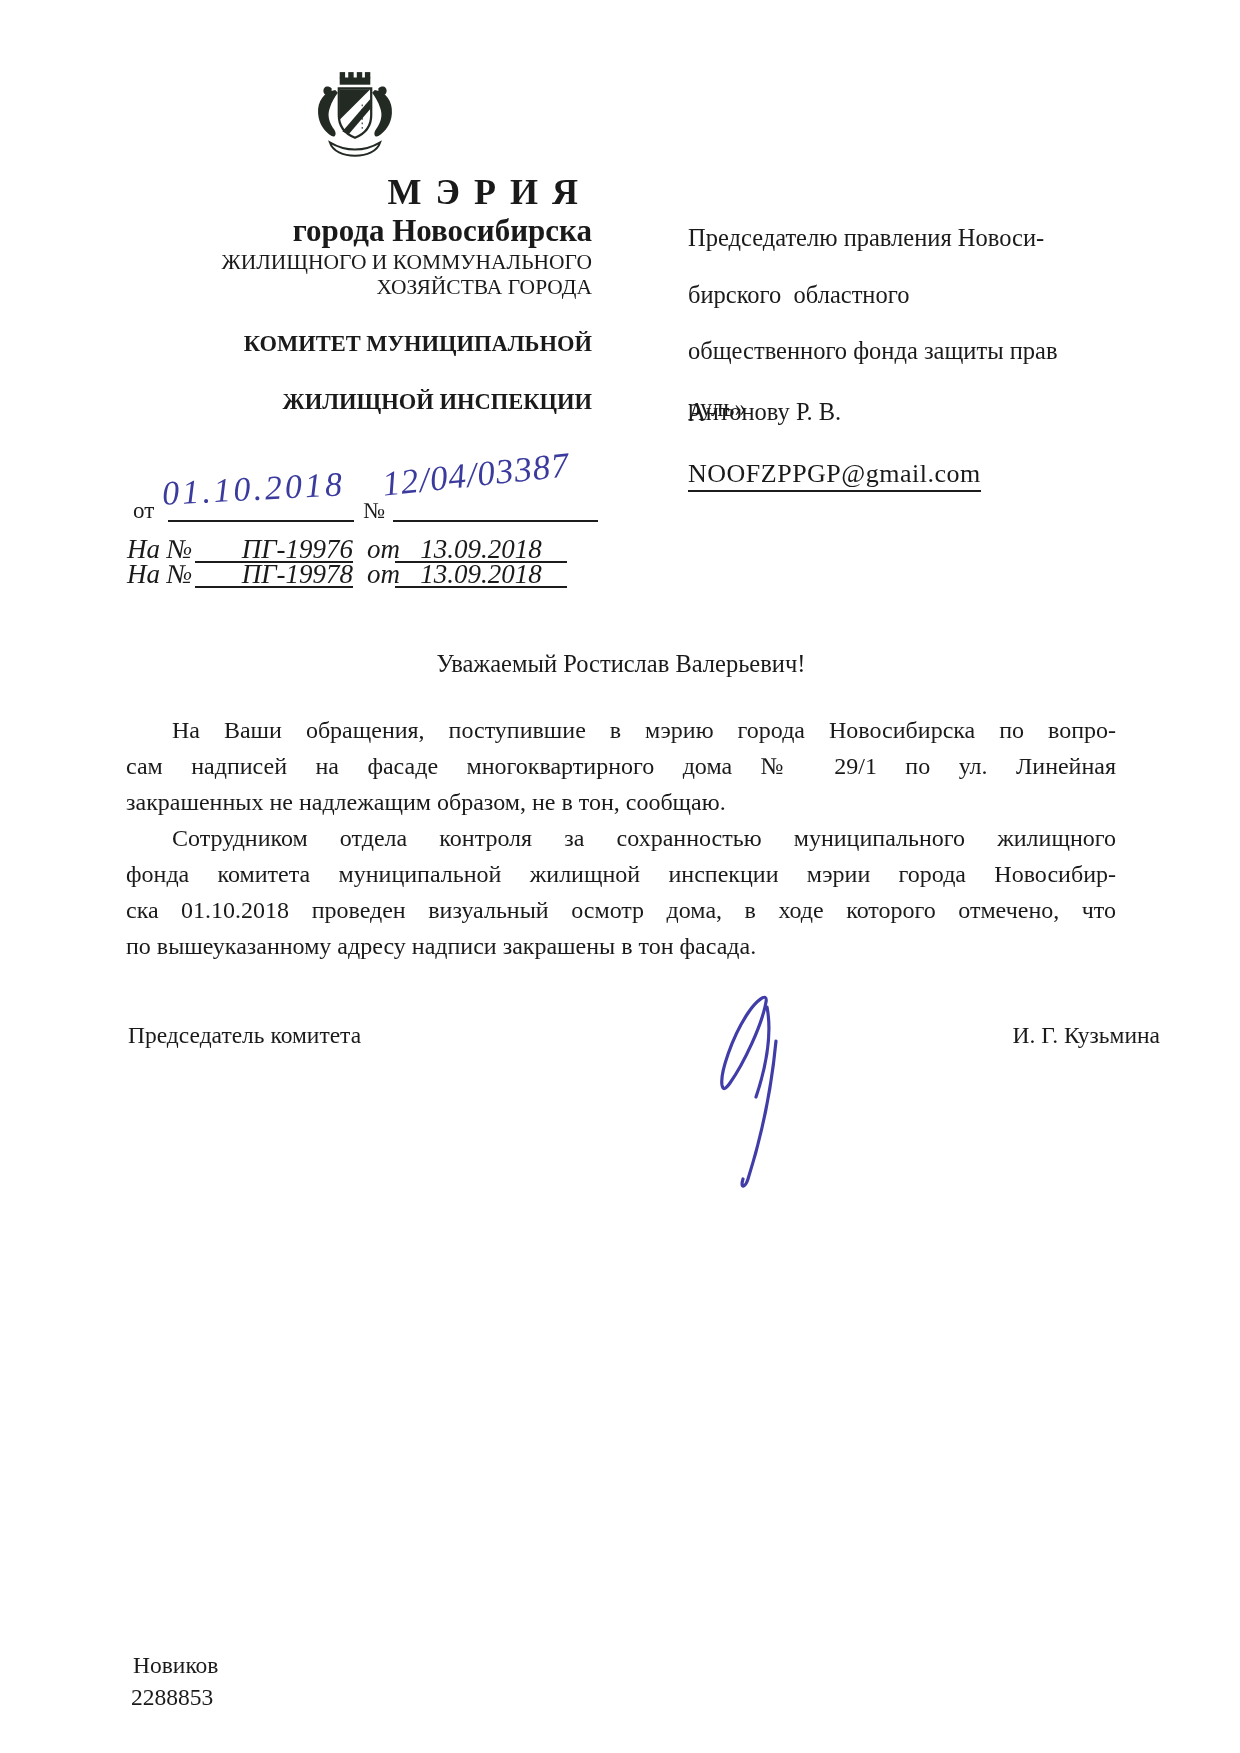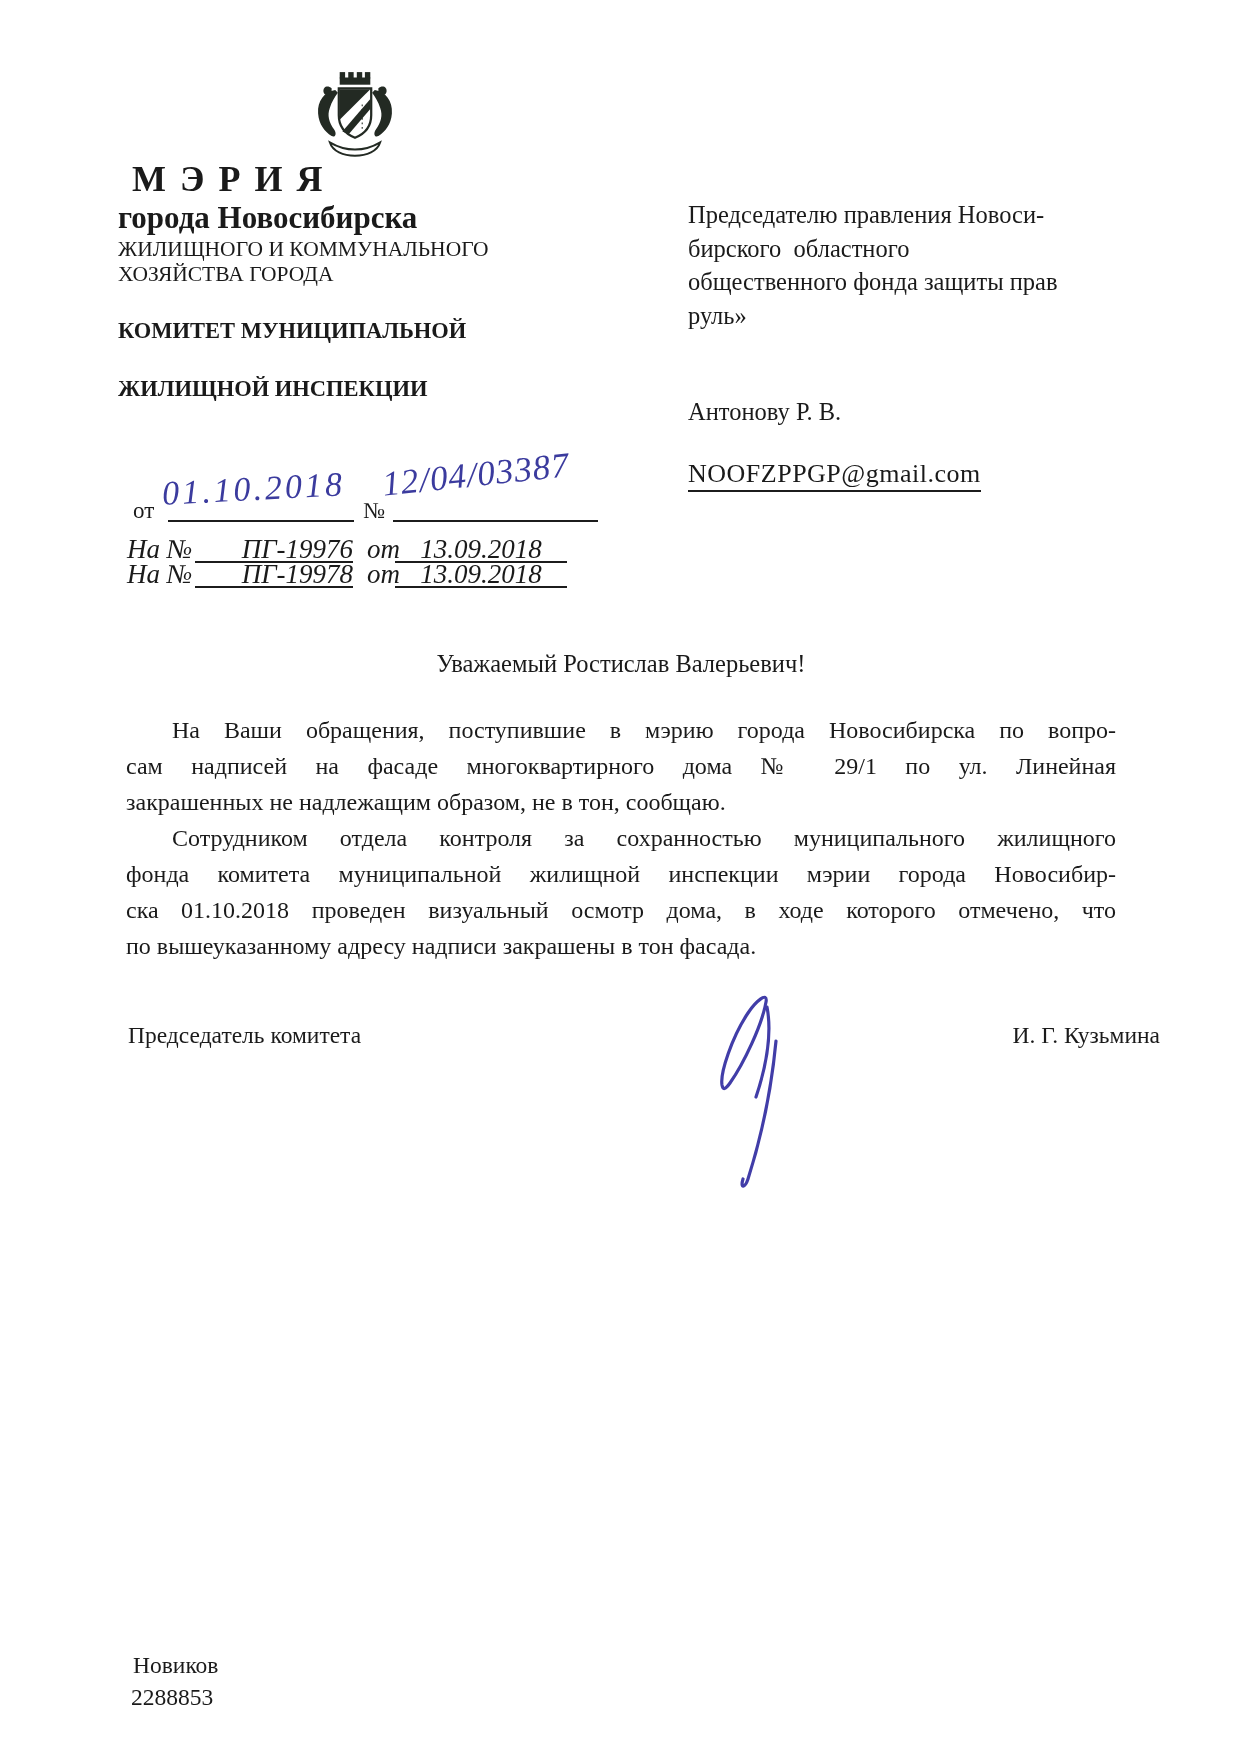--- a/index.html
+++ b/index.html
@@ -3,21 +3,21 @@
 <meta charset="utf-8">
 <style>
   html,body{margin:0;padding:0;background:#e8e8e8;}
   .page{
     position:relative;width:1240px;height:1753px;background:#ffffff;
     font-family:"Liberation Serif", serif;color:#1a1a1a;overflow:hidden;
     margin:0 auto;
   }
   .abs{position:absolute;}
   
-  .lh{left:118px;top:159px;width:474px;text-align:left;}
+  .lh{left:118px;top:172px;width:474px;text-align:right;}
   .lh-t1{font-size:36px;font-weight:bold;letter-spacing:14px;line-height:40px;padding-left:14px;}
   .lh-t2{font-size:31px;font-weight:bold;line-height:38px;}
   .lh-dept{font-size:21.5px;line-height:24.5px;}
   .lh-comm{font-size:22.5px;font-weight:bold;line-height:26px;margin-top:32px;}
   .lh-comm-wrap{margin-top:5px;}
   .lh-addr-wrap{margin-top:22px;}
   .lh-addr{font-size:22.5px;line-height:26px;}
   
   .ref-label{font-size:23px;}
   .u-seg{position:absolute;height:0;border-bottom:2px solid #1c1c1c;}
@@ -26,21 +26,21 @@
   .hw-num{font-size:35px;letter-spacing:1px;transform:rotate(-6deg);}
   
   .na-row{position:absolute;left:127px;width:480px;height:26px;font-size:27px;font-style:italic;}
   .na-row span{position:absolute;top:0;height:24px;line-height:24px;}
   .na-label{left:0;}
   .na-num{left:68px;width:158px;text-align:right;border-bottom:2px solid #1c1c1c;}
   .na-ot{left:240px;}
   .na-date{left:268px;width:172px;text-align:center;border-bottom:2px solid #1c1c1c;}
   
   .rcpt{left:688px;top:198px;width:460px;}
-  .rcpt-line{font-size:24.5px;line-height:33.5px;white-space:pre;}
+  .rcpt-line{font-size:24.5px;line-height:33.5px;white-space:pre;margin-top:23px;}
   .rcpt-name{left:688px;top:398px;font-size:24.5px;}
   .rcpt-email{left:688px;top:459px;font-size:26px;border-bottom:2px solid #1c1c1c;padding-bottom:1px;letter-spacing:0.5px;}
   
   .salutation{left:126px;top:650px;width:990px;text-align:center;font-size:24.5px;}
   .body-block{left:126px;top:712px;width:990px;}
   .bline{height:36px;line-height:36px;font-size:24px;text-align:justify;text-align-last:justify;white-space:pre-wrap;}
   .bline.plain{text-align:left;text-align-last:left;}
   .bline.indent{padding-left:46px;}
   
   .sig-title{left:128px;top:1022px;font-size:23.5px;}

